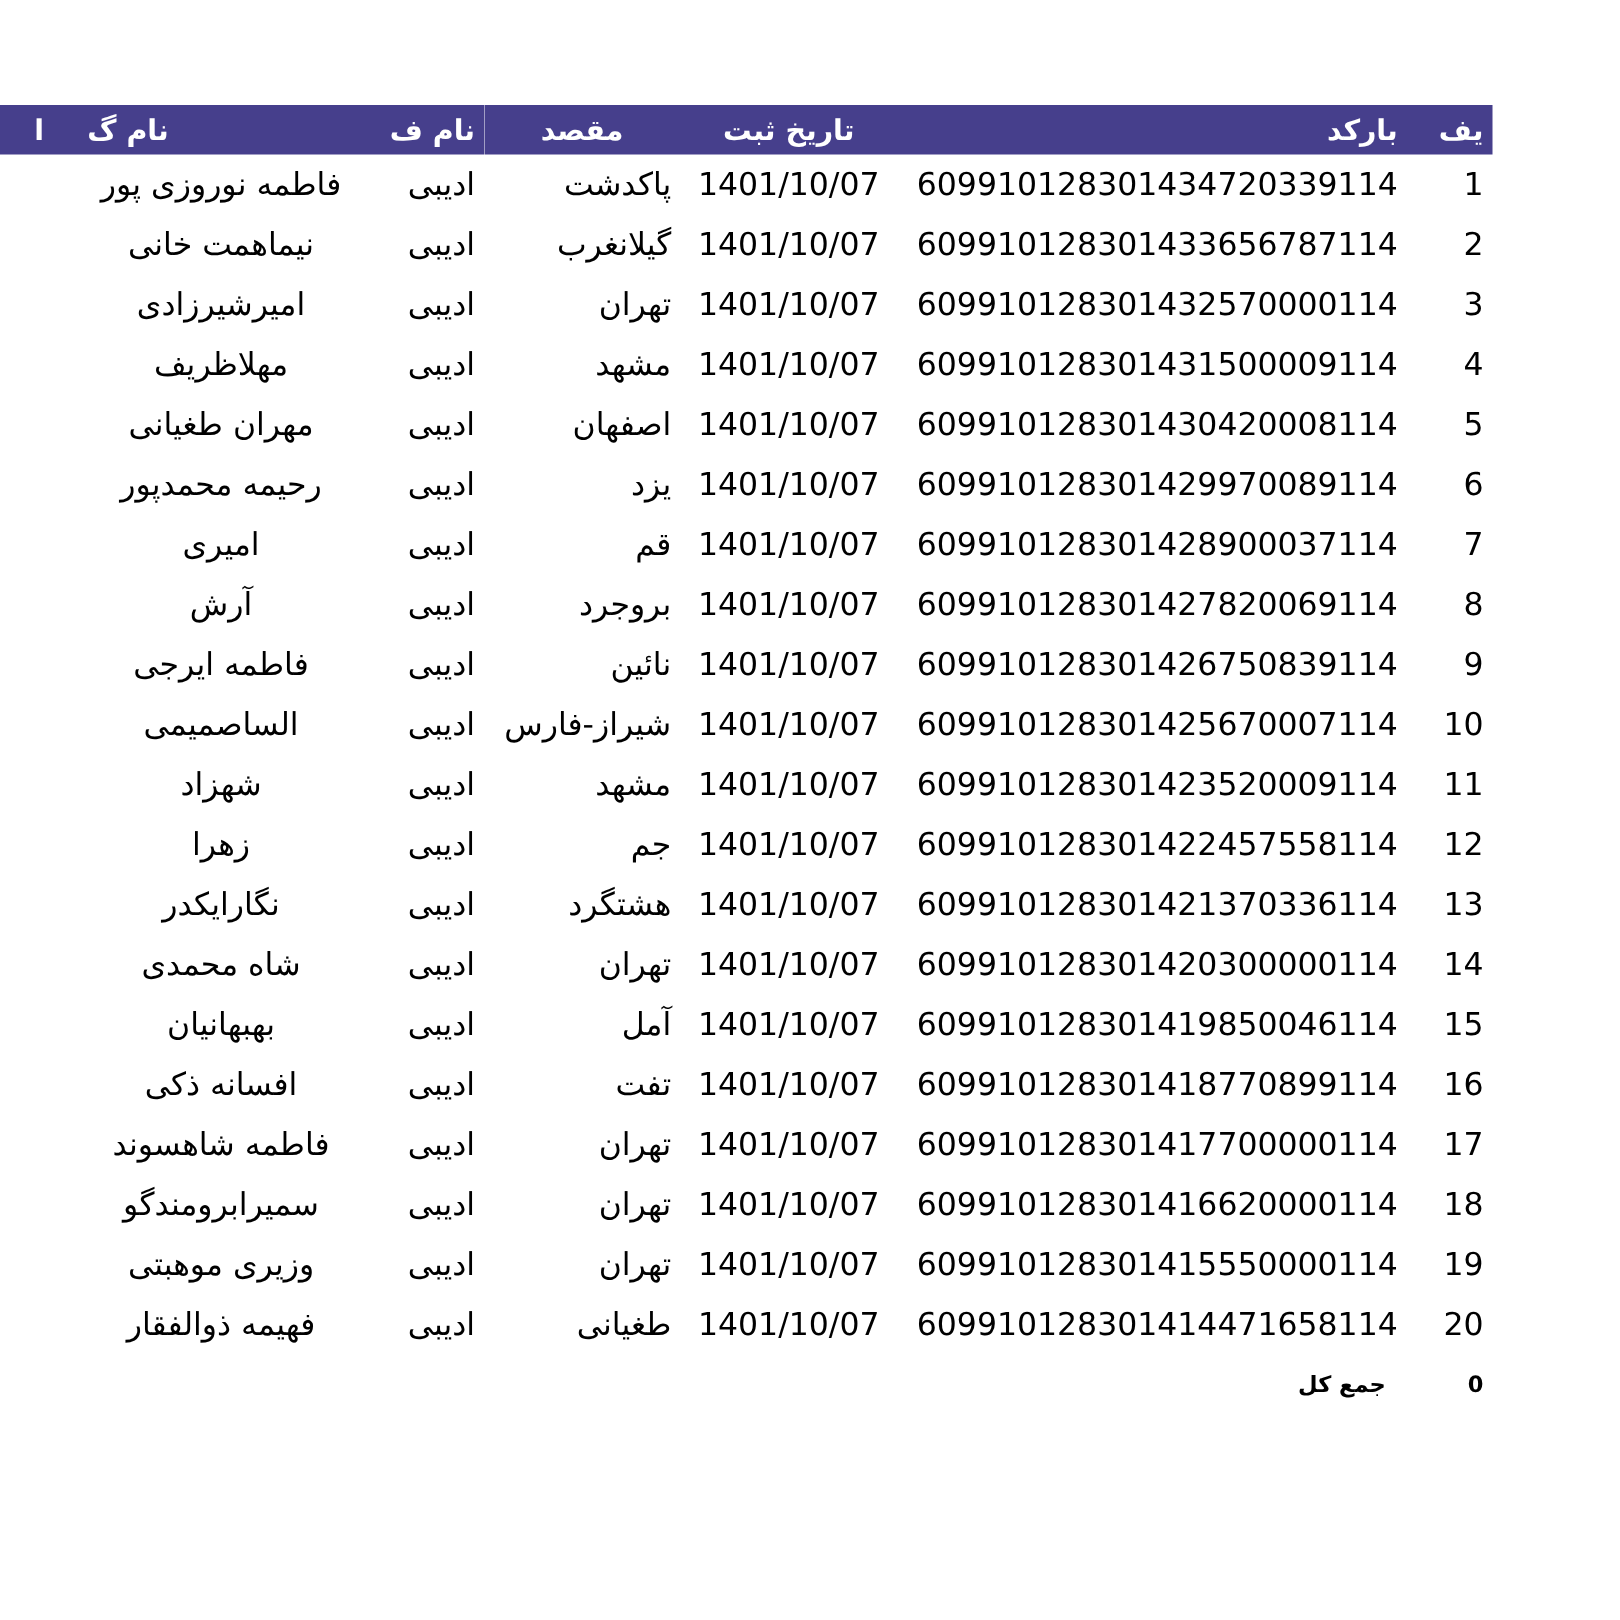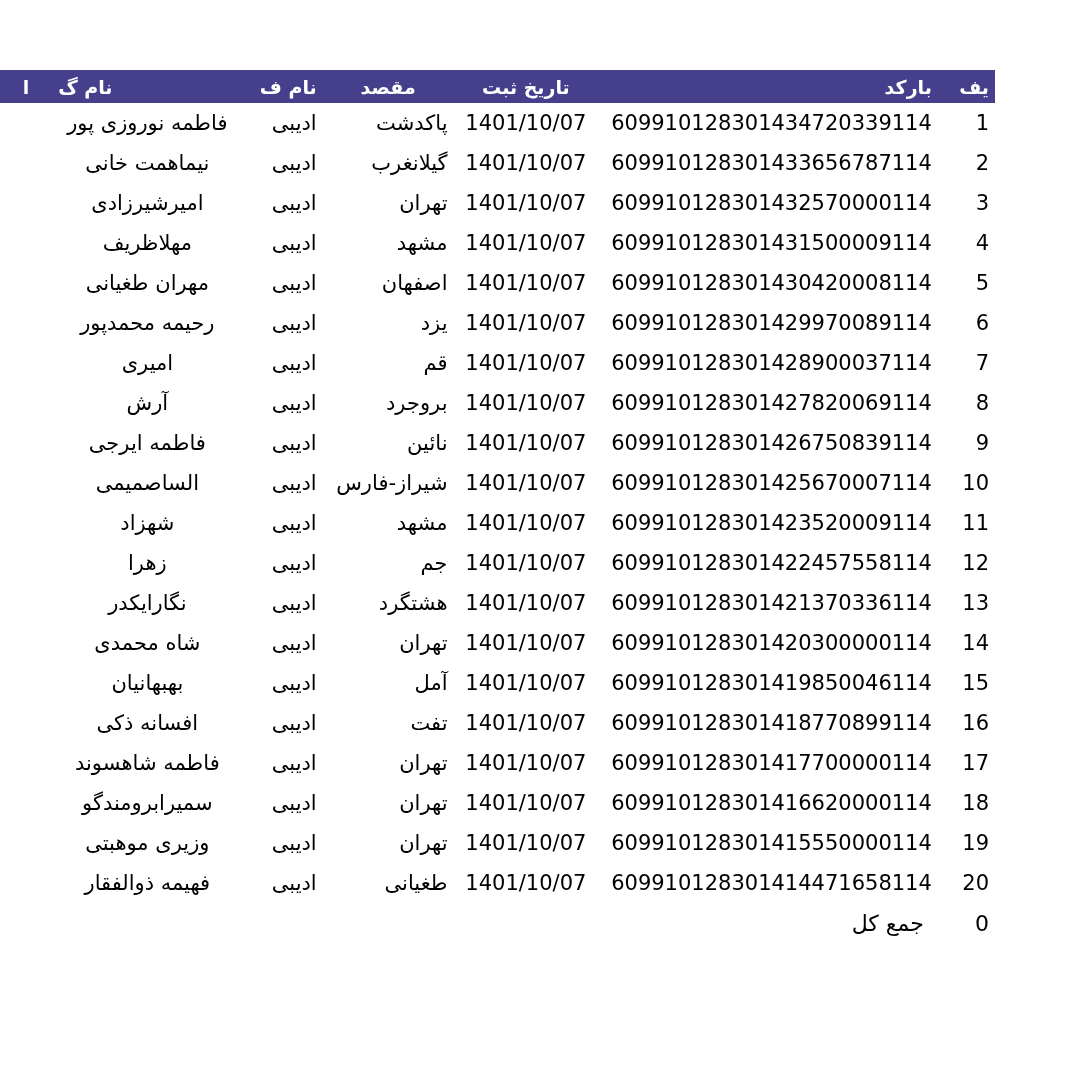--- a/index.html
+++ b/index.html
@@ -73,21 +73,21 @@
   .c-lname    { width: 195px; text-align: center; padding-left: 8px; }
   .c-extra    { width: 90px;  text-align: center; }
 
   thead .c-dest  { text-align: center; padding-left: 6px; }
   thead .c-lname { text-align: left; padding-left: 6px; }
 
   
   .num { direction: ltr; unicode-bidi: embed; }
 
   
-  tr.total-row td { font-size: 22px; }
+  tr.total-row td { font-size: 15px; font-weight: bold; }
   .total-label { text-align: center; }
 </style>
 </head>
 <body>
 
 <div id="sheet">
   <table class="report">
     <thead>
       <tr>
         <th class="c-radif">یف</th>

